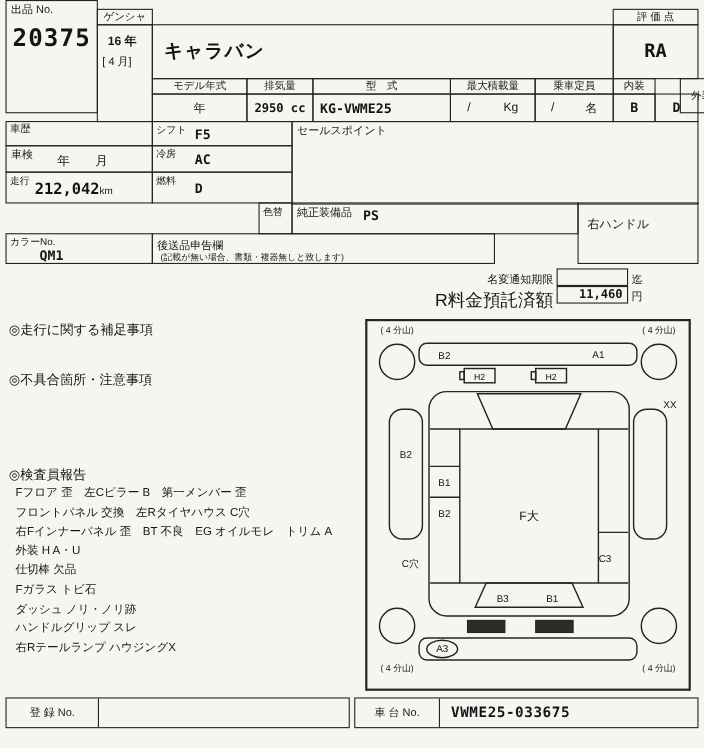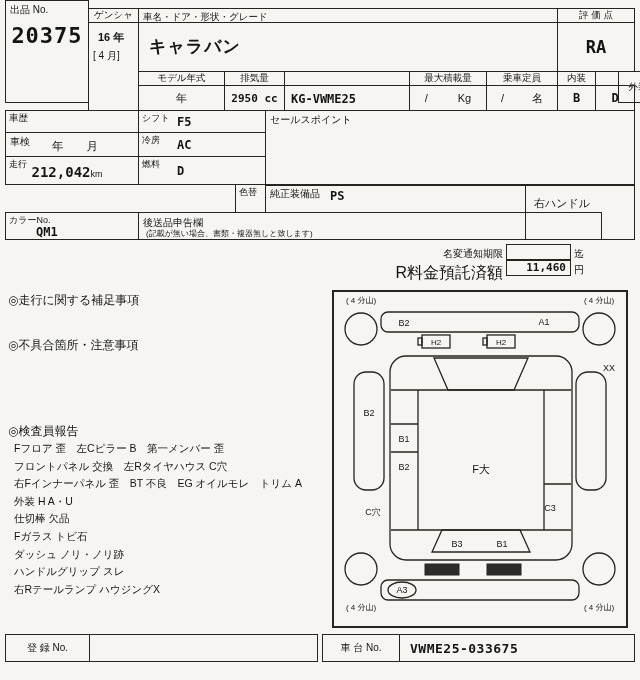--- a/index.html
+++ b/index.html
@@ -30,32 +30,30 @@
     <div class="lbl10">出品 No.</div>
     <div class="mono" style="font-size:22px;text-align:center;margin-top:22px;letter-spacing:1px;">20375</div>
   </div>
 
   <div class="cell hdr" style="left:88px;top:8px;width:51px;height:15px;">ゲンシャ</div>
   <div class="cell" style="left:88px;top:22px;width:51px;height:89px;">
     <div style="font-size:11px;font-weight:bold;padding:7px 0 0 9px;">16 年</div>
     <div style="font-size:10px;padding:4px 0 0 4px;">[ 4 月]</div>
   </div>
 
-  <div class="cell" style="left:138px;top:8px;width:420px;height:15px;">
-    <div class="abs" style="left:4px;top:2px;font-size:9.5px;">車名・ドア・形状・グレード</div>
-  </div>
   <div class="cell" style="left:138px;top:22px;width:420px;height:50px;">
     <div class="abs" style="left:10px;top:12px;font-size:17px;font-weight:bold;letter-spacing:1px;">キャラバン</div>
   </div>
 
   <div class="cell hdr" style="left:557px;top:8px;width:78px;height:15px;">評 価 点</div>
   <div class="cell ctr mono" style="left:557px;top:22px;width:78px;height:50px;font-size:17px;">RA</div>
 
   <div class="cell hdr" style="left:138px;top:71px;width:87px;height:15px;">モデル年式</div>
   <div class="cell hdr" style="left:224px;top:71px;width:61px;height:15px;">排気量</div>
+  <div class="cell hdr" style="left:284px;top:71px;width:126px;height:15px;">型　式</div>
   <div class="cell hdr" style="left:409px;top:71px;width:78px;height:15px;">最大積載量</div>
   <div class="cell hdr" style="left:486px;top:71px;width:72px;height:15px;">乗車定員</div>
   <div class="cell hdr" style="left:557px;top:71px;width:39px;height:15px;">内装</div>
   <div class="cell hdr" style="left:618px;top:71px;width:40px;height:32px;">外装</div>
 
   <div class="cell ctr" style="left:138px;top:85px;width:87px;height:26px;font-size:11px;">年</div>
   <div class="cell ctr mono" style="left:224px;top:85px;width:61px;height:26px;font-size:11px;">2950 cc</div>
   <div class="cell" style="left:284px;top:85px;width:126px;height:26px;">
     <div class="mono abs" style="left:6px;top:6px;font-size:12px;">KG-VWME25</div>
   </div>
@@ -109,21 +107,21 @@
     <div class="mono abs" style="left:64px;top:4px;font-size:12px;">PS</div>
   </div>
   <div class="cell" style="left:525px;top:184px;width:110px;height:56px;padding-left:16px;">
     <div class="abs" style="left:8px;top:11px;font-size:11px;">右ハンドル</div>
   </div>
 
   <div class="cell" style="left:5px;top:212px;width:134px;height:28px;">
     <div class="lbl">カラーNo.</div>
     <div class="mono abs" style="left:30px;top:12px;font-size:12px;">QM1</div>
   </div>
-  <div class="cell" style="left:138px;top:212px;width:464px;height:28px;">
+  <div class="cell" style="left:138px;top:212px;width:312px;height:28px;">
     <div class="abs" style="left:4px;top:3px;font-size:10px;">後送品申告欄</div>
     <div class="abs" style="left:7px;top:15px;font-size:8px;">(記載が無い場合、書類・複器無しと致します)</div>
   </div>
 
   <div class="abs rt" style="left:383px;top:247px;width:120px;font-size:10px;">名変通知期限</div>
   <div class="cell" style="left:506px;top:244px;width:65px;height:16px;"></div>
   <div class="abs" style="left:574px;top:247px;font-size:10px;">迄</div>
 
   <div class="abs rt" style="left:383px;top:263px;width:120px;font-size:16px;">R料金預託済額</div>
   <div class="cell rt mono" style="left:506px;top:260px;width:65px;height:16px;font-size:11px;line-height:14px;padding-right:4px;">11,460</div>

